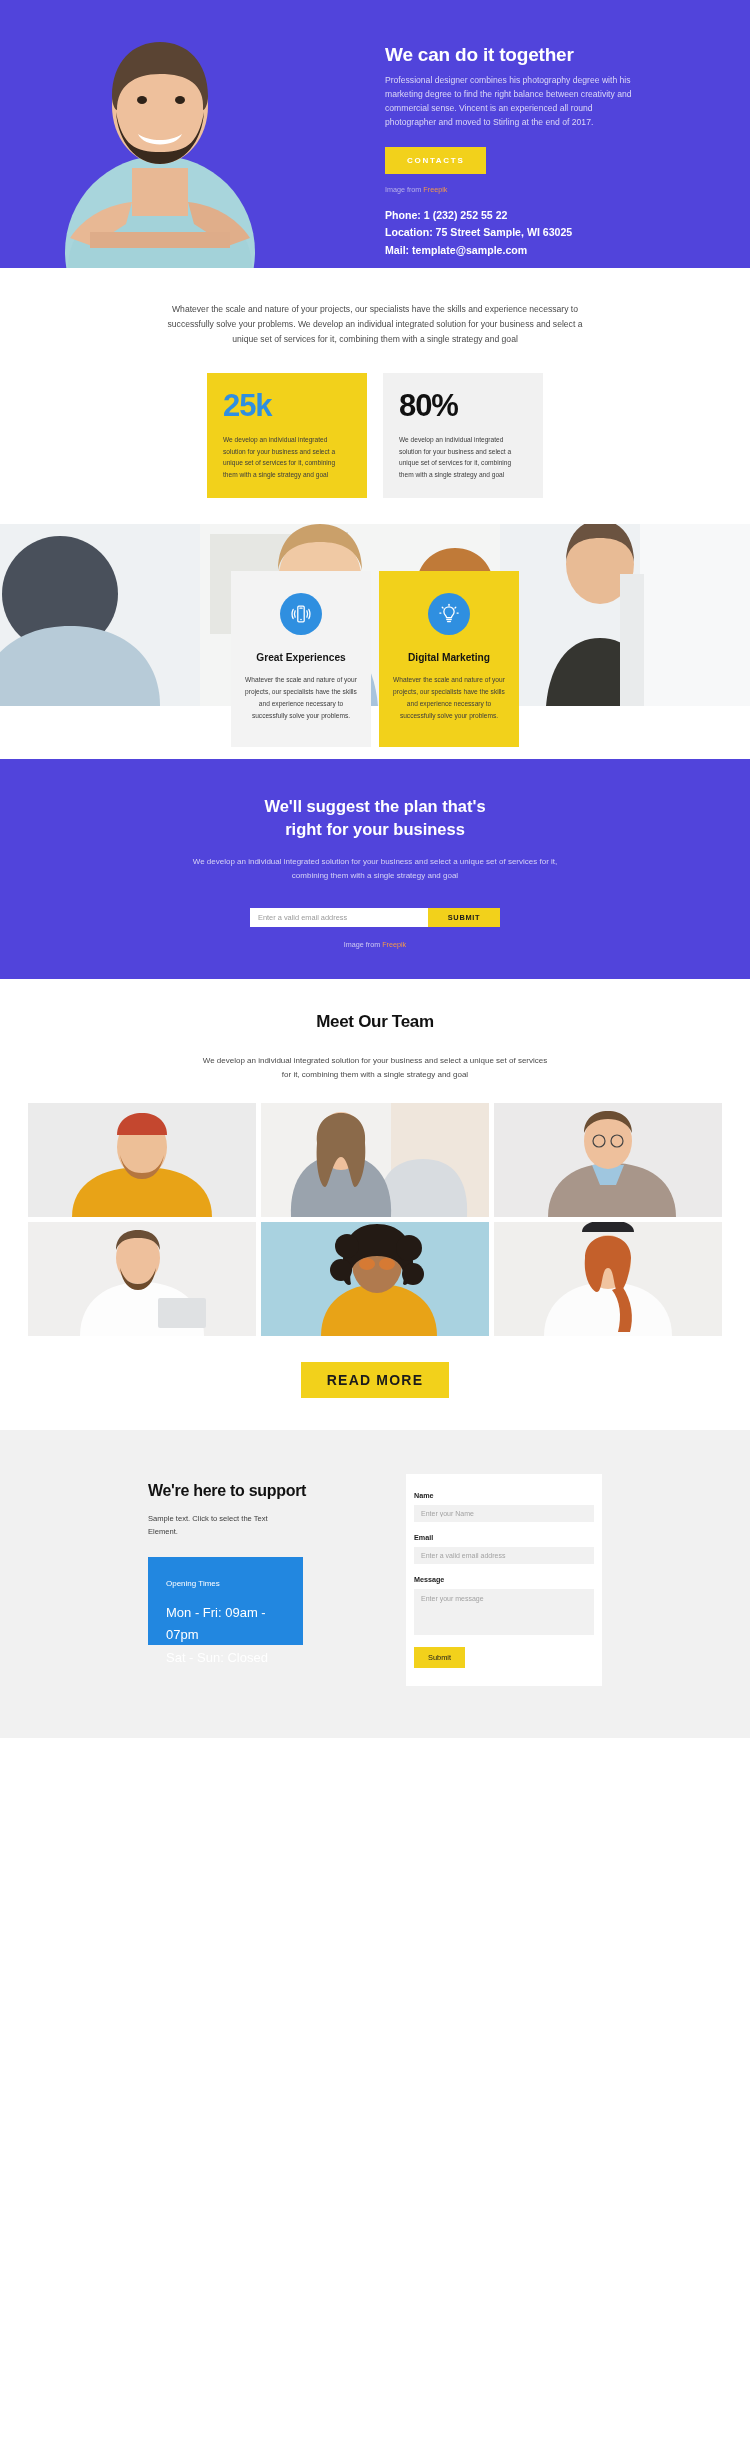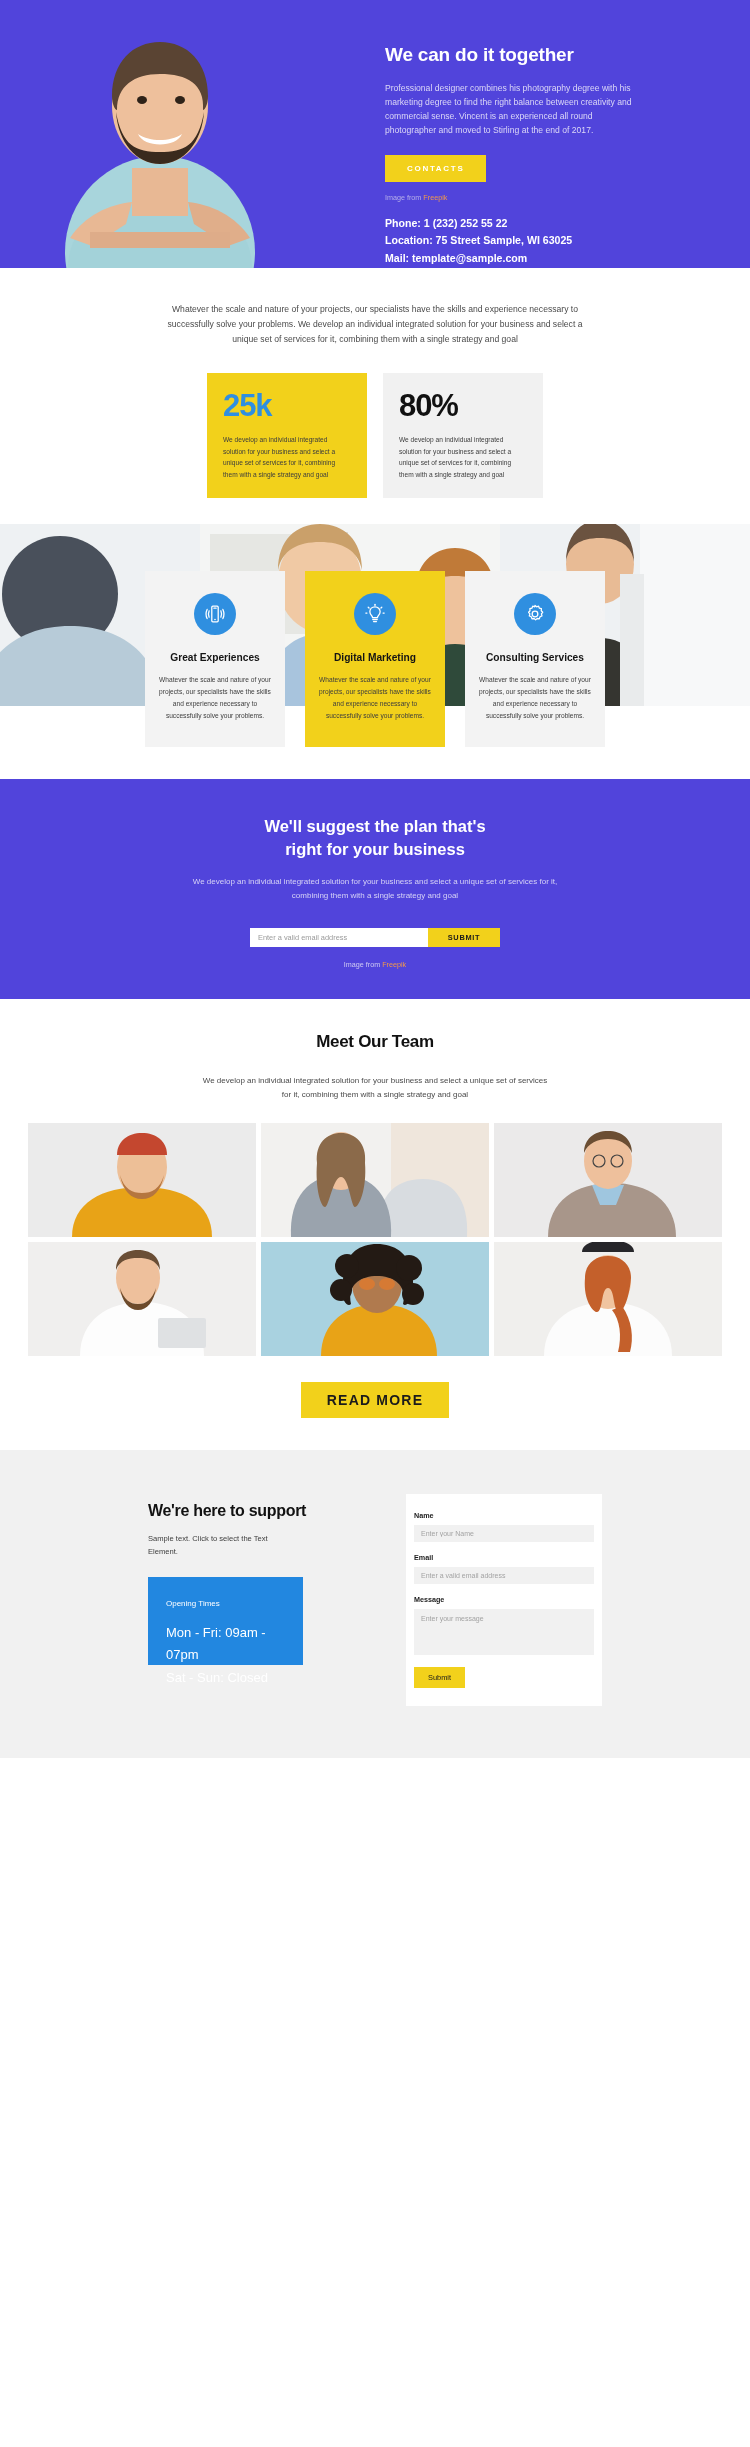--- a/index.html
+++ b/index.html
@@ -30,21 +30,21 @@
   .hero-copy {
     position: absolute;
     left: 385px; top: 44px;
     width: 300px;
   }
   .hero-title {
     color: #ffffff;
     font-size: 19px;
     font-weight: bold;
     letter-spacing: -0.2px;
-    margin-bottom: 16px;
+    margin-bottom: 8px;
   }
   .hero-desc {
     color: #dcd8f7;
     font-size: 8.6px;
     line-height: 1.62;
     margin-bottom: 17px;
     width: 250px;
   }
   .btn-contacts {
     display: inline-block;
@@ -120,25 +120,25 @@
     height: 182px;
     width: 750px;
     overflow: hidden;
     position: relative;
   }
   .band-photo svg { display:block; width:100%; height:100%; }
 
   .cards {
     display: flex;
     justify-content: center;
-    gap: 20px;
+    gap: 8px;
     margin-top: -135px;
     position: relative;
     z-index: 3;
-    padding-bottom: 32px;
+    padding-bottom: 12px;
   }
   .card {
     width: 140px;
     padding: 22px 14px 26px;
     text-align: center;
   }
   .card.grey   { background: #f3f3f3; }
   .card.yellow { background: #f2d11b; }
   .icon-circle {
     width: 42px; height: 42px;
@@ -410,30 +410,20 @@
           <line x1="4.6" y1="4.6" x2="5.5" y2="5.5"></line>
           <line x1="19.4" y1="4.6" x2="18.5" y2="5.5"></line>
           <line x1="2" y1="11" x2="3.2" y2="11"></line>
           <line x1="22" y1="11" x2="20.8" y2="11"></line>
         </svg>
       </div>
       <div class="card-title">Digital Marketing</div>
       <div class="card-txt">Whatever the scale and nature of your projects, our specialists have the skills and experience necessary to successfully solve your problems.</div>
     </div>
 
-    <div class="card grey">
-      <div class="icon-circle">
-        <svg viewBox="0 0 24 24" fill="none" stroke="#fff" stroke-width="1.4" stroke-linejoin="round">
-          <path d="M12 2.6l1.7 1.5 2.2-.6.9 2.1 2.2.6-.2 2.3 1.6 1.6-1.4 1.8.6 2.2-2.1.9-.8 2.2-2.3-.3-1.7 1.5-1.7-1.5-2.3.3-.8-2.2-2.1-.9.6-2.2-1.4-1.8 1.6-1.6-.2-2.3 2.2-.6.9-2.1 2.2.6z"></path>
-          <circle cx="12" cy="12" r="3.1"></circle>
-        </svg>
-      </div>
-      <div class="card-title">Consulting Services</div>
-      <div class="card-txt">Whatever the scale and nature of your projects, our specialists have the skills and experience necessary to successfully solve your problems.</div>
-    </div>
   </div>
 </section>
 
 <section class="cta">
   <h2>
     <span>We'll suggest the plan that's</span><br>
     <span>right for your business</span>
   </h2>
   <p>We develop an individual integrated solution for your business and select a unique set of services for it, combining them with a single strategy and goal</p>
   <div class="subscribe">

